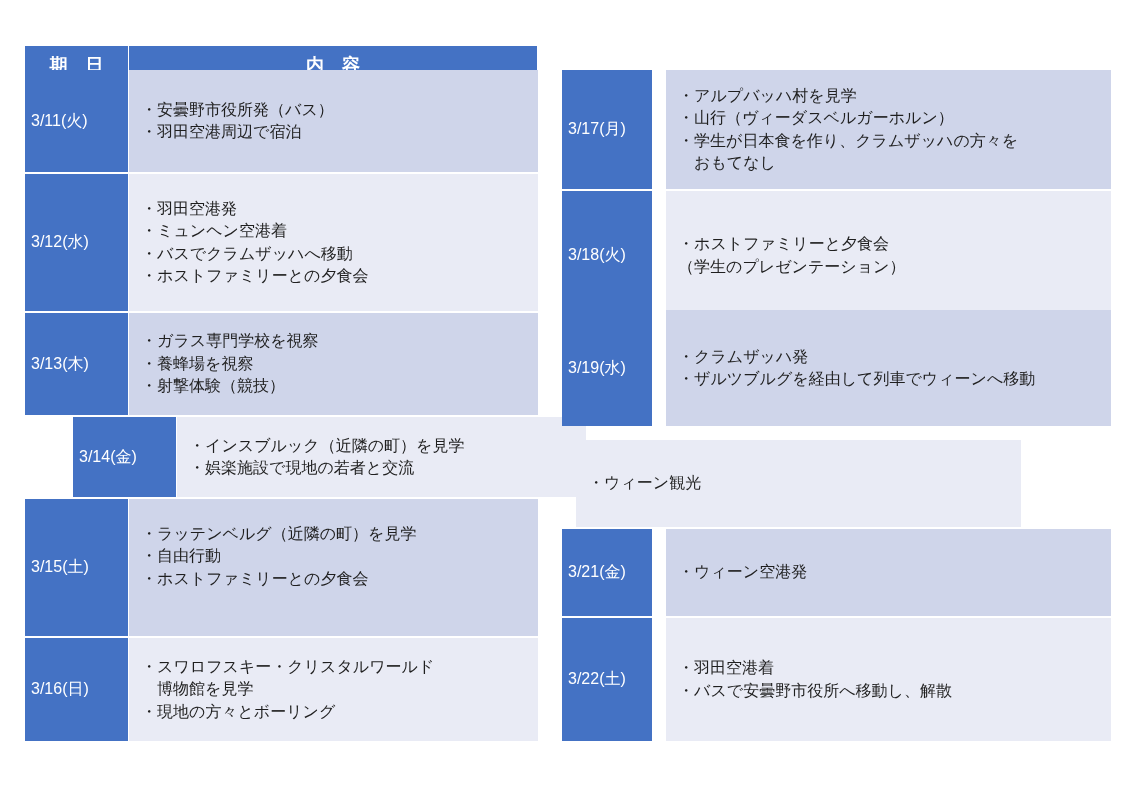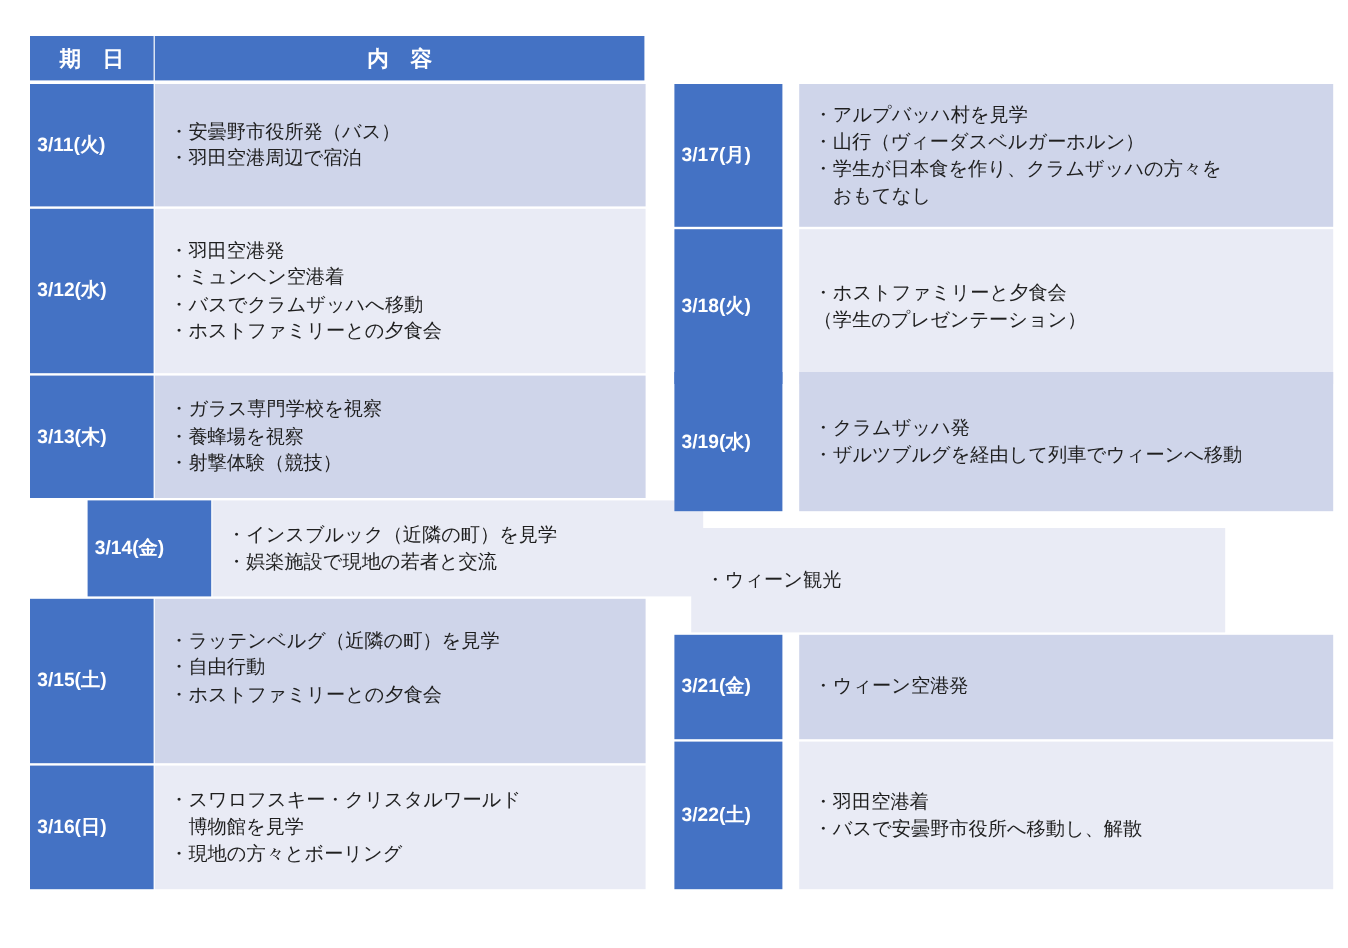--- a/index.html
+++ b/index.html
@@ -2,41 +2,41 @@
 <html><head>
 <meta charset="utf-8">
 <style>
   html, body { margin: 0; padding: 0; background: #ffffff; }
   body { width: 1123px; height: 790px; position: relative; overflow: hidden;
          font-family: "DejaVu Sans", "Liberation Sans", sans-serif; }
   .tbl { position: absolute; }
   #left-table { left: 25px; top: 30px; width: 512px; }
   #right-table { left: 562px; top: 70px; width: 536px; }
   .row { position: absolute; left: 0; display: flex; }
-  .date-cell { background: #4472c4; color: #ffffff; font-weight: bold;
+  .date-cell { background: #4472c4; color: #ffffff; font-weight: normal;
                font-family: "Liberation Sans", "DejaVu Sans", sans-serif;
                font-size: 16px; display: flex; align-items: center; padding-left: 6px; box-sizing: border-box; }
   .content-cell { color: #1f1f1f; font-size: 16px; line-height: 22.5px;
                   display: flex; flex-direction: column; justify-content: center;
                   padding-left: 12px; box-sizing: border-box; }
   .odd { background: #cfd5ea; }
   .even { background: #e9ebf5; }
   .header-row .h-cell { background: #4472c4; color: #ffffff; font-weight: bold; font-size: 18px;
                         display: flex; align-items: center; justify-content: center; letter-spacing: 0; }
   .line { white-space: pre; }
   #left-table .date-cell { width: 103px; }
   #left-table .content-cell { width: 409px; margin-left: 1px; }
   #right-table .date-cell { width: 90px; }
   #right-table .content-cell { width: 445px; margin-left: 14px; }
 </style>
 </head>
 <body>
 
 <div class="tbl" id="left-table">
-  <div class="row header-row" style="top:0;height:37px;width:512px;">
+  <div class="row header-row" style="top:16px;height:37px;width:512px;">
     <div class="h-cell" style="width:103px;">期　日</div>
     <div class="h-cell" style="width:408px;margin-left:1px;">内　容</div>
   </div>
 
   <div class="row" style="top:40px;height:102px;">
     <div class="date-cell">3/11(火)</div>
     <div class="content-cell odd">
       <div class="line">・安曇野市役所発（バス）</div>
       <div class="line">・羽田空港周辺で宿泊</div>
     </div>

